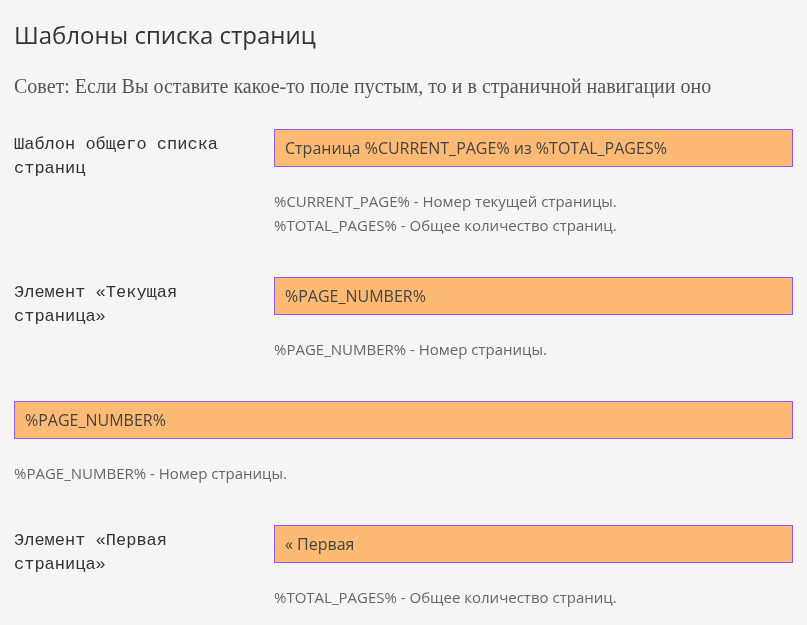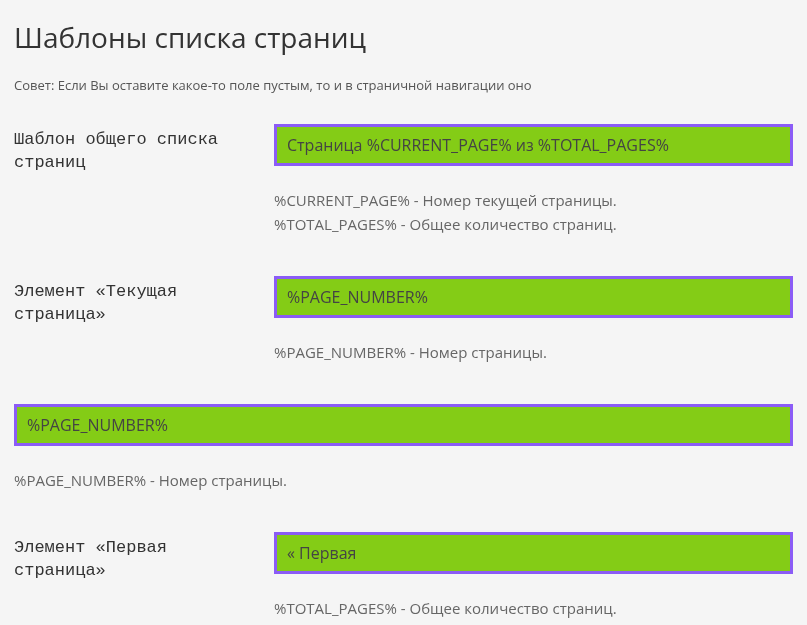--- a/index.html
+++ b/index.html
@@ -8,30 +8,31 @@
       padding: 0;
     }
     body {
       font-family: "Segoe UI", "Open Sans", Arial, sans-serif;
       background: #f5f5f5;
       color: #3a3a3a;
       padding: 18px 14px;
       width: 807px;
     }
     h2.section-title {
-      font-size: 28px;
+      font-size: 24px;
       font-weight: 400;
       color: #333;
       margin-bottom: 20px;
     }
     .tip-row {
       margin-bottom: 28px;
-      font-size: 13px;
+      font-size: 20px;
       color: #555;
       line-height: 1.5;
+      font-family: Liberation Serif, serif;
     }
     .tip-label {
       display: inline;
     }
     .tip-text {
       display: inline;
     }
     .tip-indent {
       display: block;
       padding-left: 60px;
@@ -48,22 +49,22 @@
       line-height: 1.4;
       padding-top: 4px;
       padding-right: 10px;
       font-family: Liberation Mono, monospace;
     }
     .form-field {
       flex: 1;
     }
     .form-field input[type="text"] {
       width: 100%;
-      border: 3px solid #8b5cf6;
-      background: #84cc16;
+      border: 1px solid #8b5cf6;
+      background: #fdba74;
       font-size: 16px;
       color: #444;
       padding: 7px 10px;
       font-family: inherit;
       outline: none;
     }
     .help-text {
       margin-top: 22px;
       font-size: 15px;
       color: #666;

